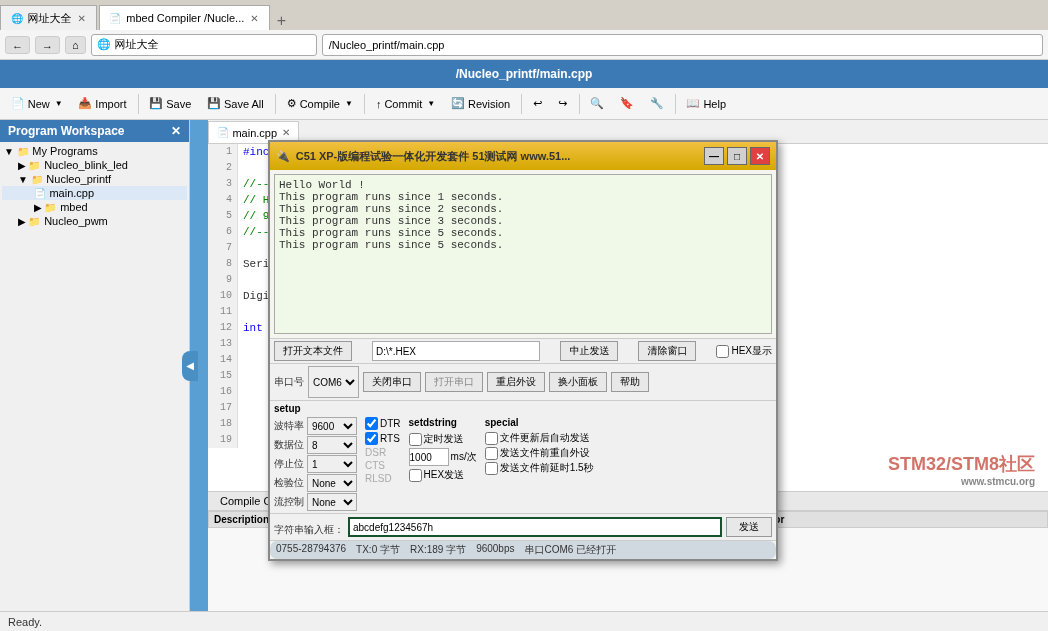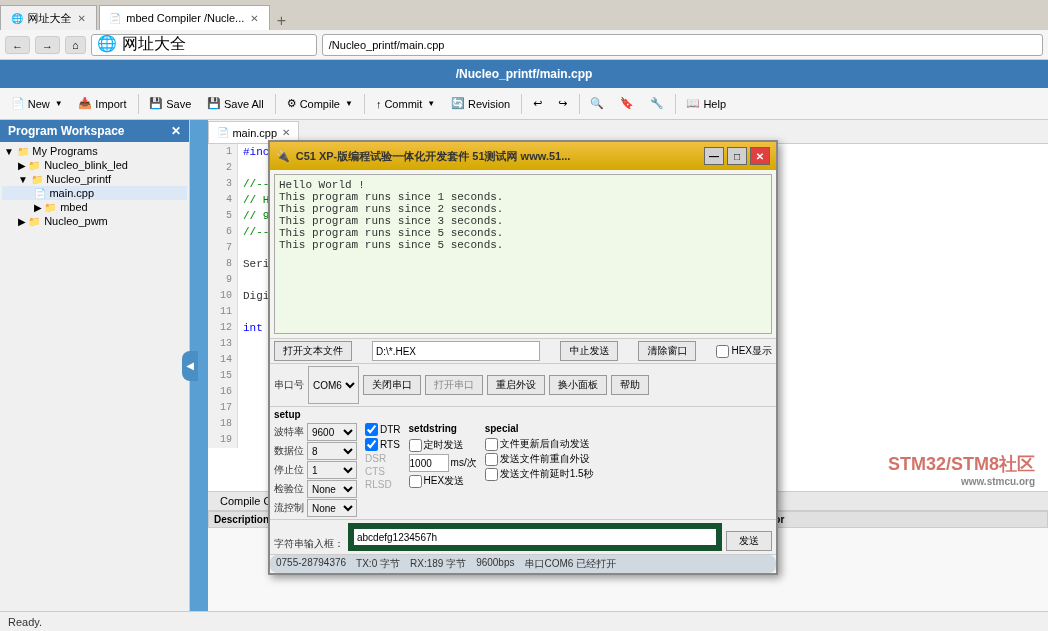--- a/index.html
+++ b/index.html
@@ -81,32 +81,32 @@
     .win-btn-close { background: #e04040; color: white; }
 
     .serial-output { background: #f0f8e8; border: 1px solid #aaa; margin: 4px; height: 160px; overflow-y: auto; padding: 4px; font-family: 'Courier New', monospace; font-size: 11px; color: #333; position: relative; }
 
     .serial-toolbar { display: flex; gap: 20px; padding: 2px 4px; border-top: 1px solid #ccc; border-bottom: 1px solid #ccc; background: #f0f0f0; align-items: center; }
     .serial-btn { padding: 2px 8px; border: 1px solid #999; background: #e8e8e8; cursor: pointer; font-size: 10px; }
     .serial-filepath { flex: 1; height: 20px; border: 1px solid #aaa; padding: 0 3px; font-size: 10px; background: white; }
     .serial-checkbox { font-size: 10px; display: flex; align-items: center; gap: 2px; }
 
     .serial-row2 { display: flex; align-items: center; gap: 4px; padding: 2px 4px; background: #f0f0f0; border-bottom: 1px solid #ccc; }
-    .serial-select { height: 38px; font-size: 10px; border: 1px solid #aaa; }
+    .serial-select { height: 32px; font-size: 10px; border: 1px solid #aaa; }
     .serial-label { font-size: 10px; color: #333; }
 
     .serial-setup { display: flex; padding: 2px 4px; background: #f0f0f0; border-bottom: 1px solid #ccc; font-size: 10px; gap: 8px; }
     .setup-col { display: flex; flex-direction: column; gap: 1px; }
     .setup-row { display: flex; align-items: center; gap: 3px; }
     .setup-label { min-width: 30px; color: #333; }
     .setup-select { height: 18px; font-size: 10px; border: 1px solid #aaa; min-width: 50px; }
 
     .serial-input-row { display: flex; align-items: flex-end; gap: 4px; padding: 3px 4px; background: #f0f0f0; border-bottom: 1px solid #ccc; }
     .serial-input-label { font-size: 10px; color: #333; }
-    .serial-input-field { flex: 1; height: 28px; border: 6px solid #14532d; padding: 0 3px; font-size: 10px; background: white; }
+    .serial-input-field { flex: 1; height: 20px; border: 2px solid #14532d; padding: 0 3px; font-size: 10px; background: white; }
     .serial-send-btn { padding: 2px 12px; border: 1px solid #999; background: #e8e8e8; cursor: pointer; font-size: 10px; }
 
     .serial-statusbar { background: #d0d8e0; padding: 2px 6px; font-size: 10px; color: #333; display: flex; gap: 10px; border-radius: 7px; }
 
     
     .stm-logo { position: absolute; bottom: 20px; right: 0; color: #e04040; font-size: 20px; font-weight: bold; opacity: 0.7; padding: 4px 8px; }
   </style>
 </head>
 <body>
 
@@ -121,21 +121,21 @@
       <span class="tab-icon">📄</span>
       <span>mbed Compiler /Nucle...</span>
       <span class="tab-close">✕</span>
     </div>
     <button class="add-tab">+</button>
   </div>
   <div class="address-bar">
     <button class="addr-btn">←</button>
     <button class="addr-btn">→</button>
     <button class="addr-btn">⌂</button>
-    <div style="flex:0.3; display:flex; border:1px solid #aaa; background:white; height:22px; align-items:center; padding:8px 6px; border-radius:3px; font-size:16px;">
+    <div style="flex:0.3; display:flex; border:1px solid #aaa; background:white; height:22px; align-items:center; padding:8px 6px; border-radius:3px; font-size:11px;">
       <span>🌐 网址大全</span>
     </div>
     <div style="flex:1; display:flex; border:1px solid #aaa; background:white; height:22px; align-items:center; padding:0 6px; border-radius:3px; font-size:11px;">
       <span>/Nucleo_printf/main.cpp</span>
     </div>
   </div>
 </div>
 
 <div class="app">
 

